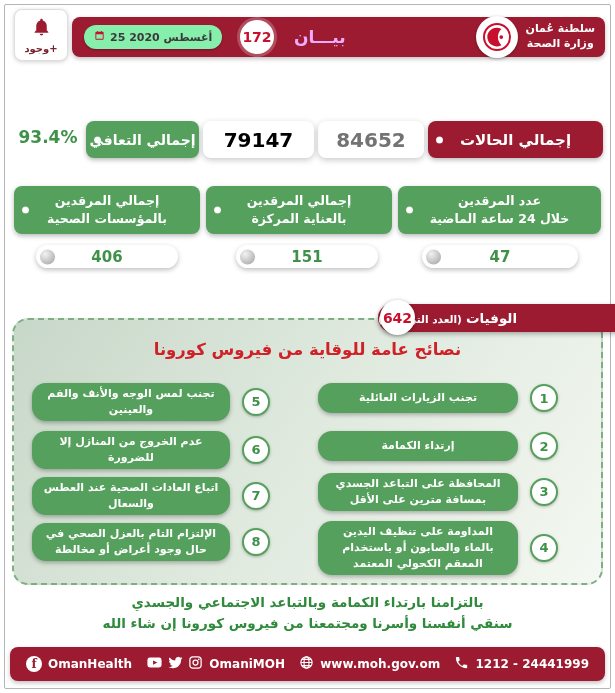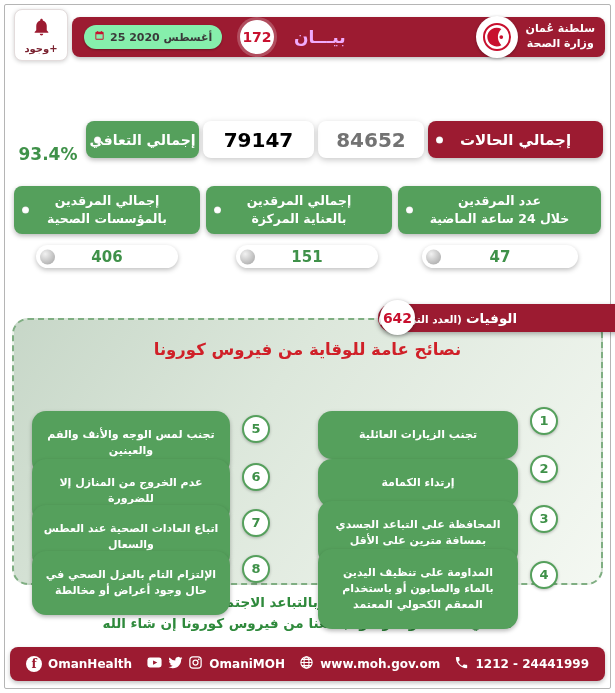--- a/index.html
+++ b/index.html
@@ -56,21 +56,21 @@
     box-shadow:0 2px 6px rgba(0,0,0,.22); display:flex; align-items:center; justify-content:center;
     color:#737373; font-weight:bold; font-size:20px;
   }
   .recovered-value {
     position:absolute; left:203px; top:121px; width:111px; height:37px; background:#fff; border-radius:8px;
     box-shadow:0 2px 6px rgba(0,0,0,.22); display:flex; align-items:center; justify-content:center;
     color:#000000; font-weight:bold; font-size:20px;
   }
   .recovered-label { left:86px; top:121px; width:113px; background:#55a05c; font-size:14px; }
   .recovered-percent {
-    position:absolute; left:12px; top:144px; width:72px; text-align:center;
+    position:absolute; left:12px; top:127px; width:72px; text-align:center;
     color:#3f9149; font-weight:bold; font-size:17px;
   }
 
   
   .green-label {
     position:absolute; top:186px; height:48px; background:#55a05c; border-radius:8px;
     color:#fff; font-weight:bold; font-size:12.5px; line-height:1.45;
     display:flex; flex-direction:column; align-items:center; justify-content:center;
     box-shadow:0 2px 5px rgba(0,0,0,.28); text-align:center;
   }
@@ -115,23 +115,22 @@
   }
   .advice-title {
     position:absolute; left:0; right:0; top:340px; text-align:center;
     color:#d02028; font-weight:bold; font-size:16.5px; z-index:2;
   }
   .advice-item { position:absolute; z-index:2; }
   .advice-box {
     min-height:30px; background:#55a05c; border-radius:14px;
     display:flex; align-items:center; justify-content:center;
     color:#fff; font-weight:bold; font-size:11px; line-height:1.45;
-    padding:16px 9px; text-align:center; direction:rtl;
+    padding:3px 9px; text-align:center; direction:rtl;
     box-shadow:0 2px 4px rgba(0,0,0,.28);
-    margin-top:28px;
   }
   .advice-circle {
     position:absolute; right:-40px; top:50%; transform:translateY(-50%);
     width:28px; height:28px; background:#fff; border:2.5px solid #55a05c; border-radius:50%;
     display:flex; align-items:center; justify-content:center;
     color:#3f9149; font-weight:bold; font-size:13px; box-shadow:0 1px 3px rgba(0,0,0,.25);
   }
   .right-col { left:318px; width:200px; }
   .left-col  { left:32px;  width:198px; }
 

